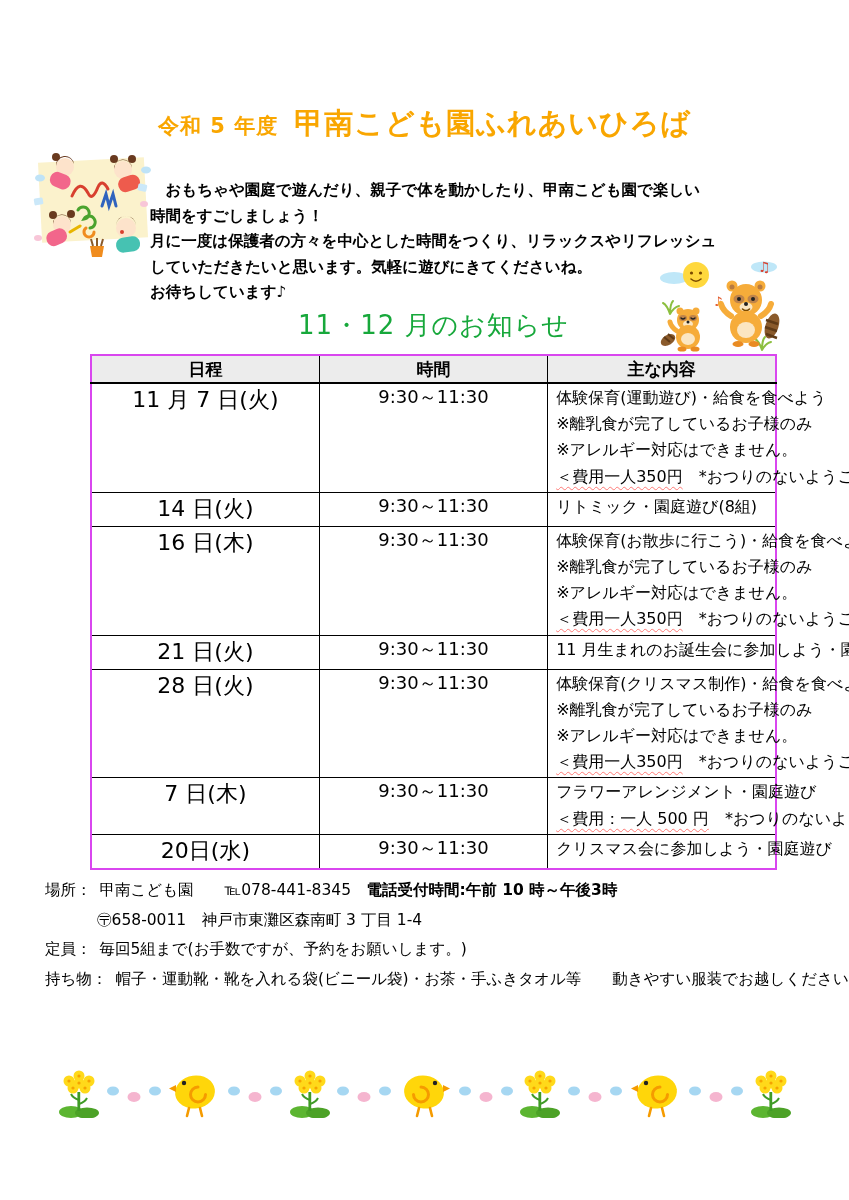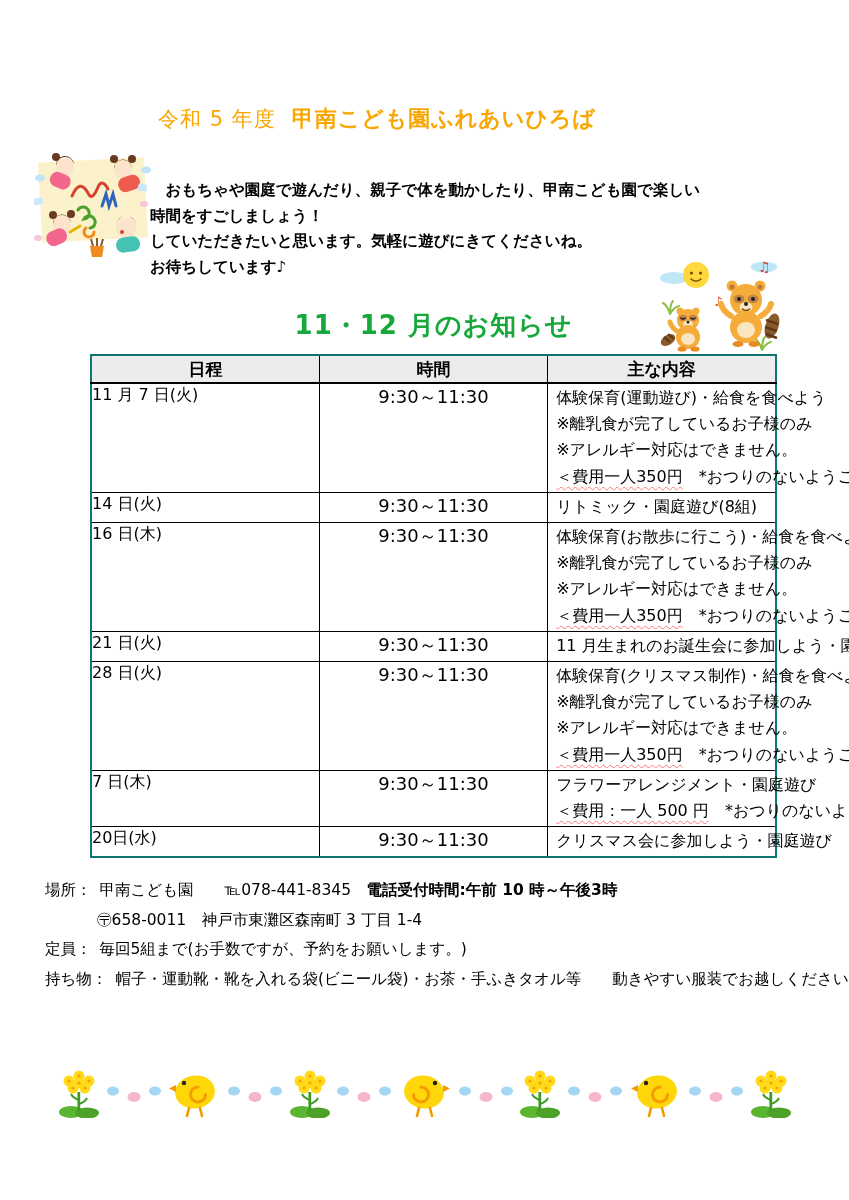--- a/index.html
+++ b/index.html
@@ -1,39 +1,39 @@
 <!DOCTYPE html>
 <html style="--orange: #F9A600; --green: #17A83B; --wavyred: #FF7A76; --headerbg: #ECECEC;"><head>
 <meta charset="utf-8">
 <style>
   html,body{margin:0;padding:0;background:#ffffff;}
   .page{position:relative;width:849px;height:1200px;background:#ffffff;overflow:hidden;
         font-family:"DejaVu Sans","Liberation Sans",sans-serif;color:#000;}
 
   
   .title-row{position:absolute;left:158px;top:104px;white-space:nowrap;}
-  .title-era{font-size:21px;font-weight:normal;color:var(--orange);letter-spacing:1px;}
-  .title-main{font-size:22px;font-weight:bold;color:var(--orange);margin-left:16px;letter-spacing:1px;}
+  .title-era{font-size:21px;font-weight:bold;color:var(--orange);letter-spacing:1px;}
+  .title-main{font-size:29px;font-weight:bold;color:var(--orange);margin-left:16px;letter-spacing:1px;}
 
   
   .intro{position:absolute;left:150px;top:178px;width:575px;font-size:15.5px;font-weight:bold;
          line-height:25.6px;}
   .iline{white-space:nowrap;}
 
   
   .heading{position:absolute;left:90px;top:308px;width:687px;text-align:center;
-           font-size:26px;font-weight:bold;color:var(--green);letter-spacing:1px;}
+           font-size:26px;font-weight:normal;color:var(--green);letter-spacing:1px;}
 
   
   .schedule{position:absolute;left:90px;top:354px;width:687px;border-collapse:collapse;
-            border:2px solid #0f766e;table-layout:fixed;}
+            border:2px solid #d946ef;table-layout:fixed;}
   .schedule th{border:1px solid #000;border-bottom:2px solid #000;background:var(--headerbg);
                font-size:17px;font-weight:bold;height:26px;padding:0;}
   .schedule td{border:1px solid #000;vertical-align:top;padding:1px 0 2px 0;}
-  .c-date{width:133px;text-align:left;font-size:16px;white-space:nowrap;}
+  .c-date{width:133px;text-align:center;font-size:22px;white-space:nowrap;}
   .c-time{width:148px;text-align:center;font-size:18px;white-space:nowrap;}
   .c-content{padding-left:8px !important;font-size:16px;}
   .c-content .line{line-height:26.2px;white-space:nowrap;}
 
   .wavy{text-decoration-line:underline;text-decoration-style:wavy;
         text-decoration-color:var(--wavyred);text-decoration-thickness:1px;text-underline-offset:4px;}
 
   
   .footer{position:absolute;left:45px;top:876px;width:790px;font-size:15.5px;}
   .fline{line-height:29.5px;white-space:nowrap;}
@@ -94,20 +94,21 @@
     <rect x="8" y="58" width="9" height="7" rx="1.5" fill="#CBE8F9" transform="rotate(-10 12 61)"></rect>
   </svg>
 
   <div class="title-row">
     <span class="title-era">令和 5 年度</span><span class="title-main">甲南こども園ふれあいひろば</span>
   </div>
 
   <div class="intro">
       <div class="iline">　おもちゃや園庭で遊んだり、親子で体を動かしたり、甲南こども園で楽しい</div>
       <div class="iline">時間をすごしましょう！</div>
+      <div class="iline">月に一度は保護者の方々を中心とした時間をつくり、リラックスやリフレッシュ</div>
       <div class="iline">していただきたいと思います。気軽に遊びにきてくださいね。</div>
       <div class="iline">お待ちしています♪</div>
     </div>
 
   <svg class="tanuki" width="130" height="100" viewBox="0 0 130 100">
     <ellipse cx="16" cy="24" rx="14" ry="6" fill="#BFE7F8"></ellipse>
     <ellipse cx="106" cy="13" rx="13" ry="5.5" fill="#BFE7F8"></ellipse>
     <g>
       <circle cx="38" cy="21" r="13" fill="#FFD83D"></circle>
       <circle cx="33.5" cy="19" r="1.6" fill="#7A4A00"></circle>

